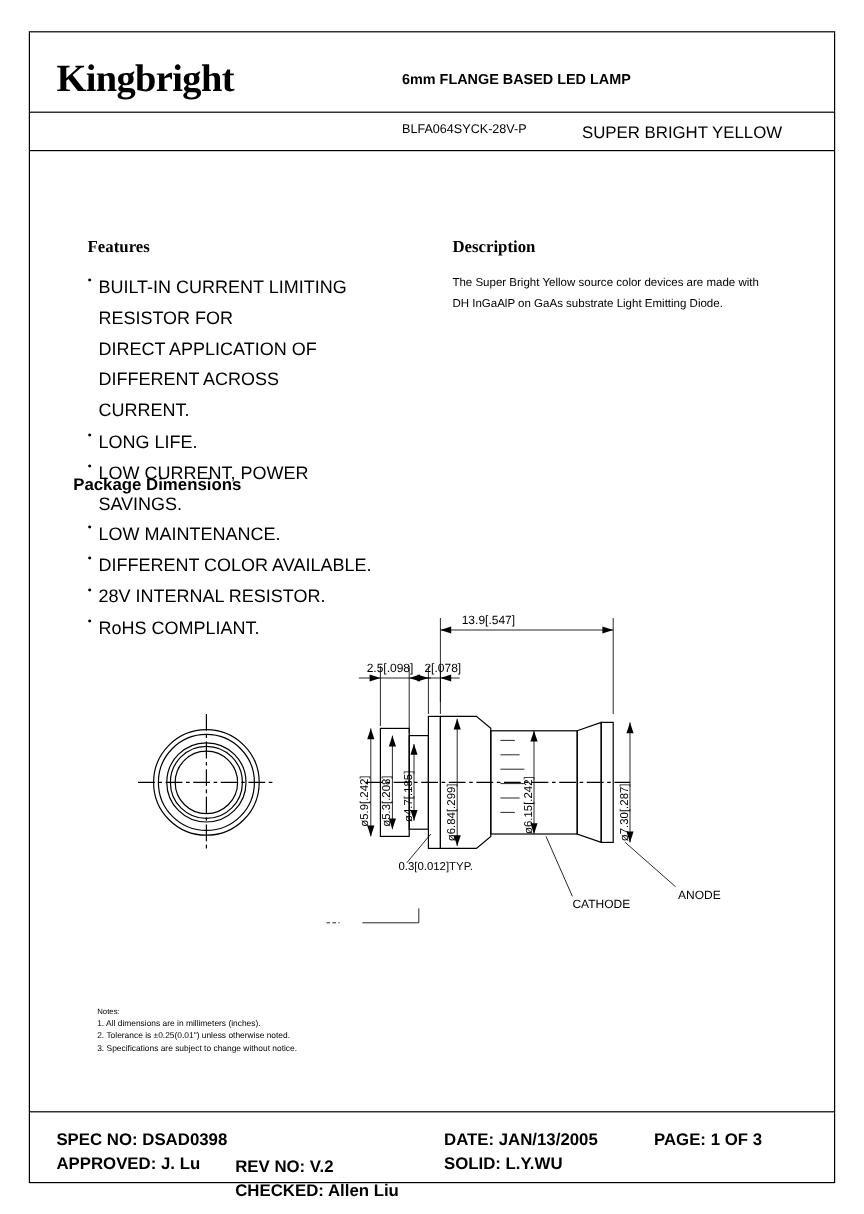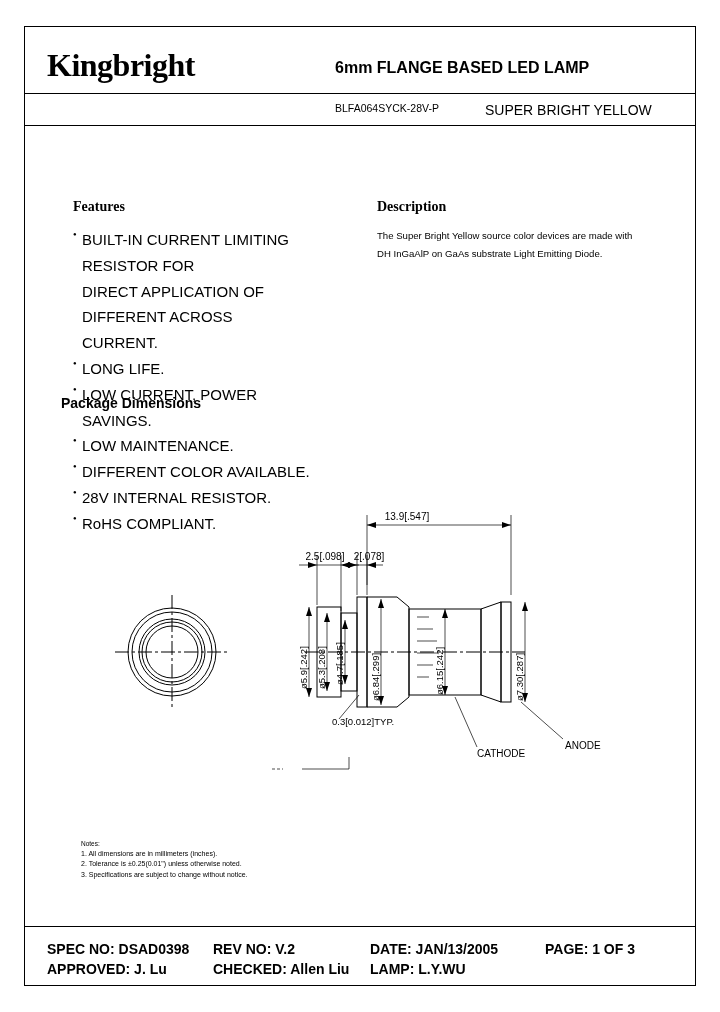--- a/index.html
+++ b/index.html
@@ -39,21 +39,21 @@
     position: absolute;
     left: 22px; top: 20px;
     font-family: "Liberation Serif", serif;
     font-weight: bold;
     font-size: 32px;
     letter-spacing: -0.5px;
   }
   .doc-title {
     position: absolute;
     left: 310px; top: 32px;
-    font-size: 16px;
+    font-size: 12px;
     font-weight: bold;
   }
   .hrule {
     position: absolute;
     left: 0; top: 66px;
     width: 100%;
     height: 0;
     border-top: 1.4px solid #000;
   }
   .partrow {
@@ -153,21 +153,21 @@
     left: 0; bottom: 0;
     width: 100%;
     height: 58px;
     font-size: 14px;
     font-weight: bold;
   }
   .f-cell { position: absolute; }
   .fr1 { top: 14px; }
   .fr2 { top: 34px; }
   .c1 { left: 22px; }
-  .c2 { left: 188px; }
+  .c2 { left: 171px; margin-top: 23px; }
   .c3 { left: 345px; }
   .c4 { left: 520px; text-align: center; }
 </style>
 </head>
 <body>
 
 <div class="page">
   <div class="sheet">
 
     <div class="header">
@@ -330,17 +330,17 @@
     </div>
 
     <div class="footrule"></div>
     <div class="footer">
       <div class="f-cell fr1 c1">SPEC NO: DSAD0398</div>
       <div class="f-cell fr1 c2">REV NO: V.2</div>
       <div class="f-cell fr1 c3">DATE: JAN/13/2005</div>
       <div class="f-cell fr1 c4">PAGE: 1 OF 3</div>
       <div class="f-cell fr2 c1">APPROVED: J. Lu</div>
       <div class="f-cell fr2 c2">CHECKED: Allen Liu</div>
-      <div class="f-cell fr2 c3">LAMP: L.Y.WU</div>
+      <div class="f-cell fr2 c3">SOLID: L.Y.WU</div>
     </div>
 
   </div>
 </div>
 
 </body></html>

